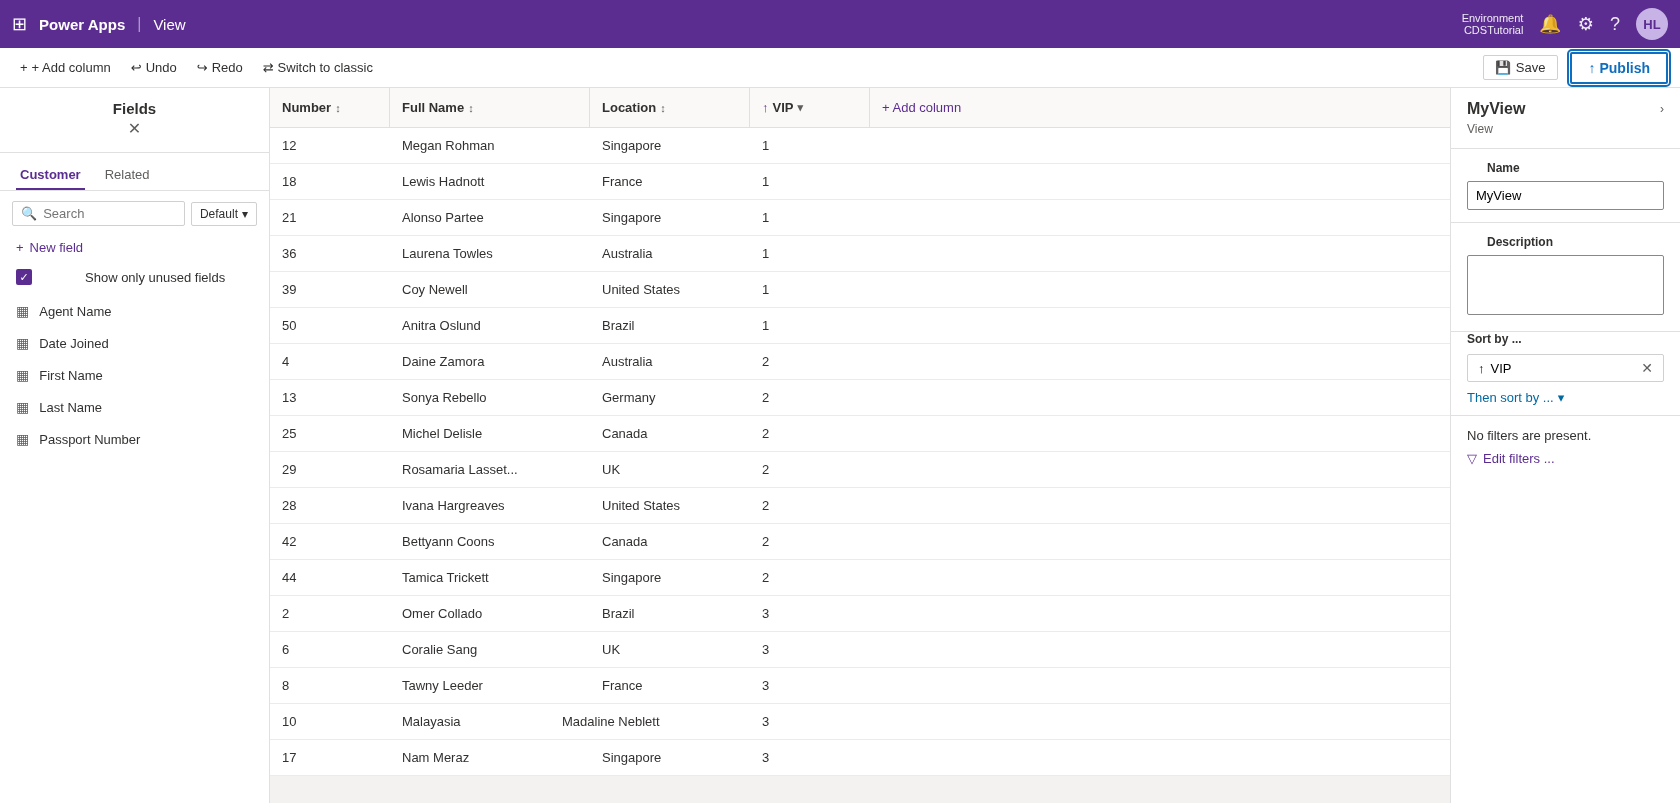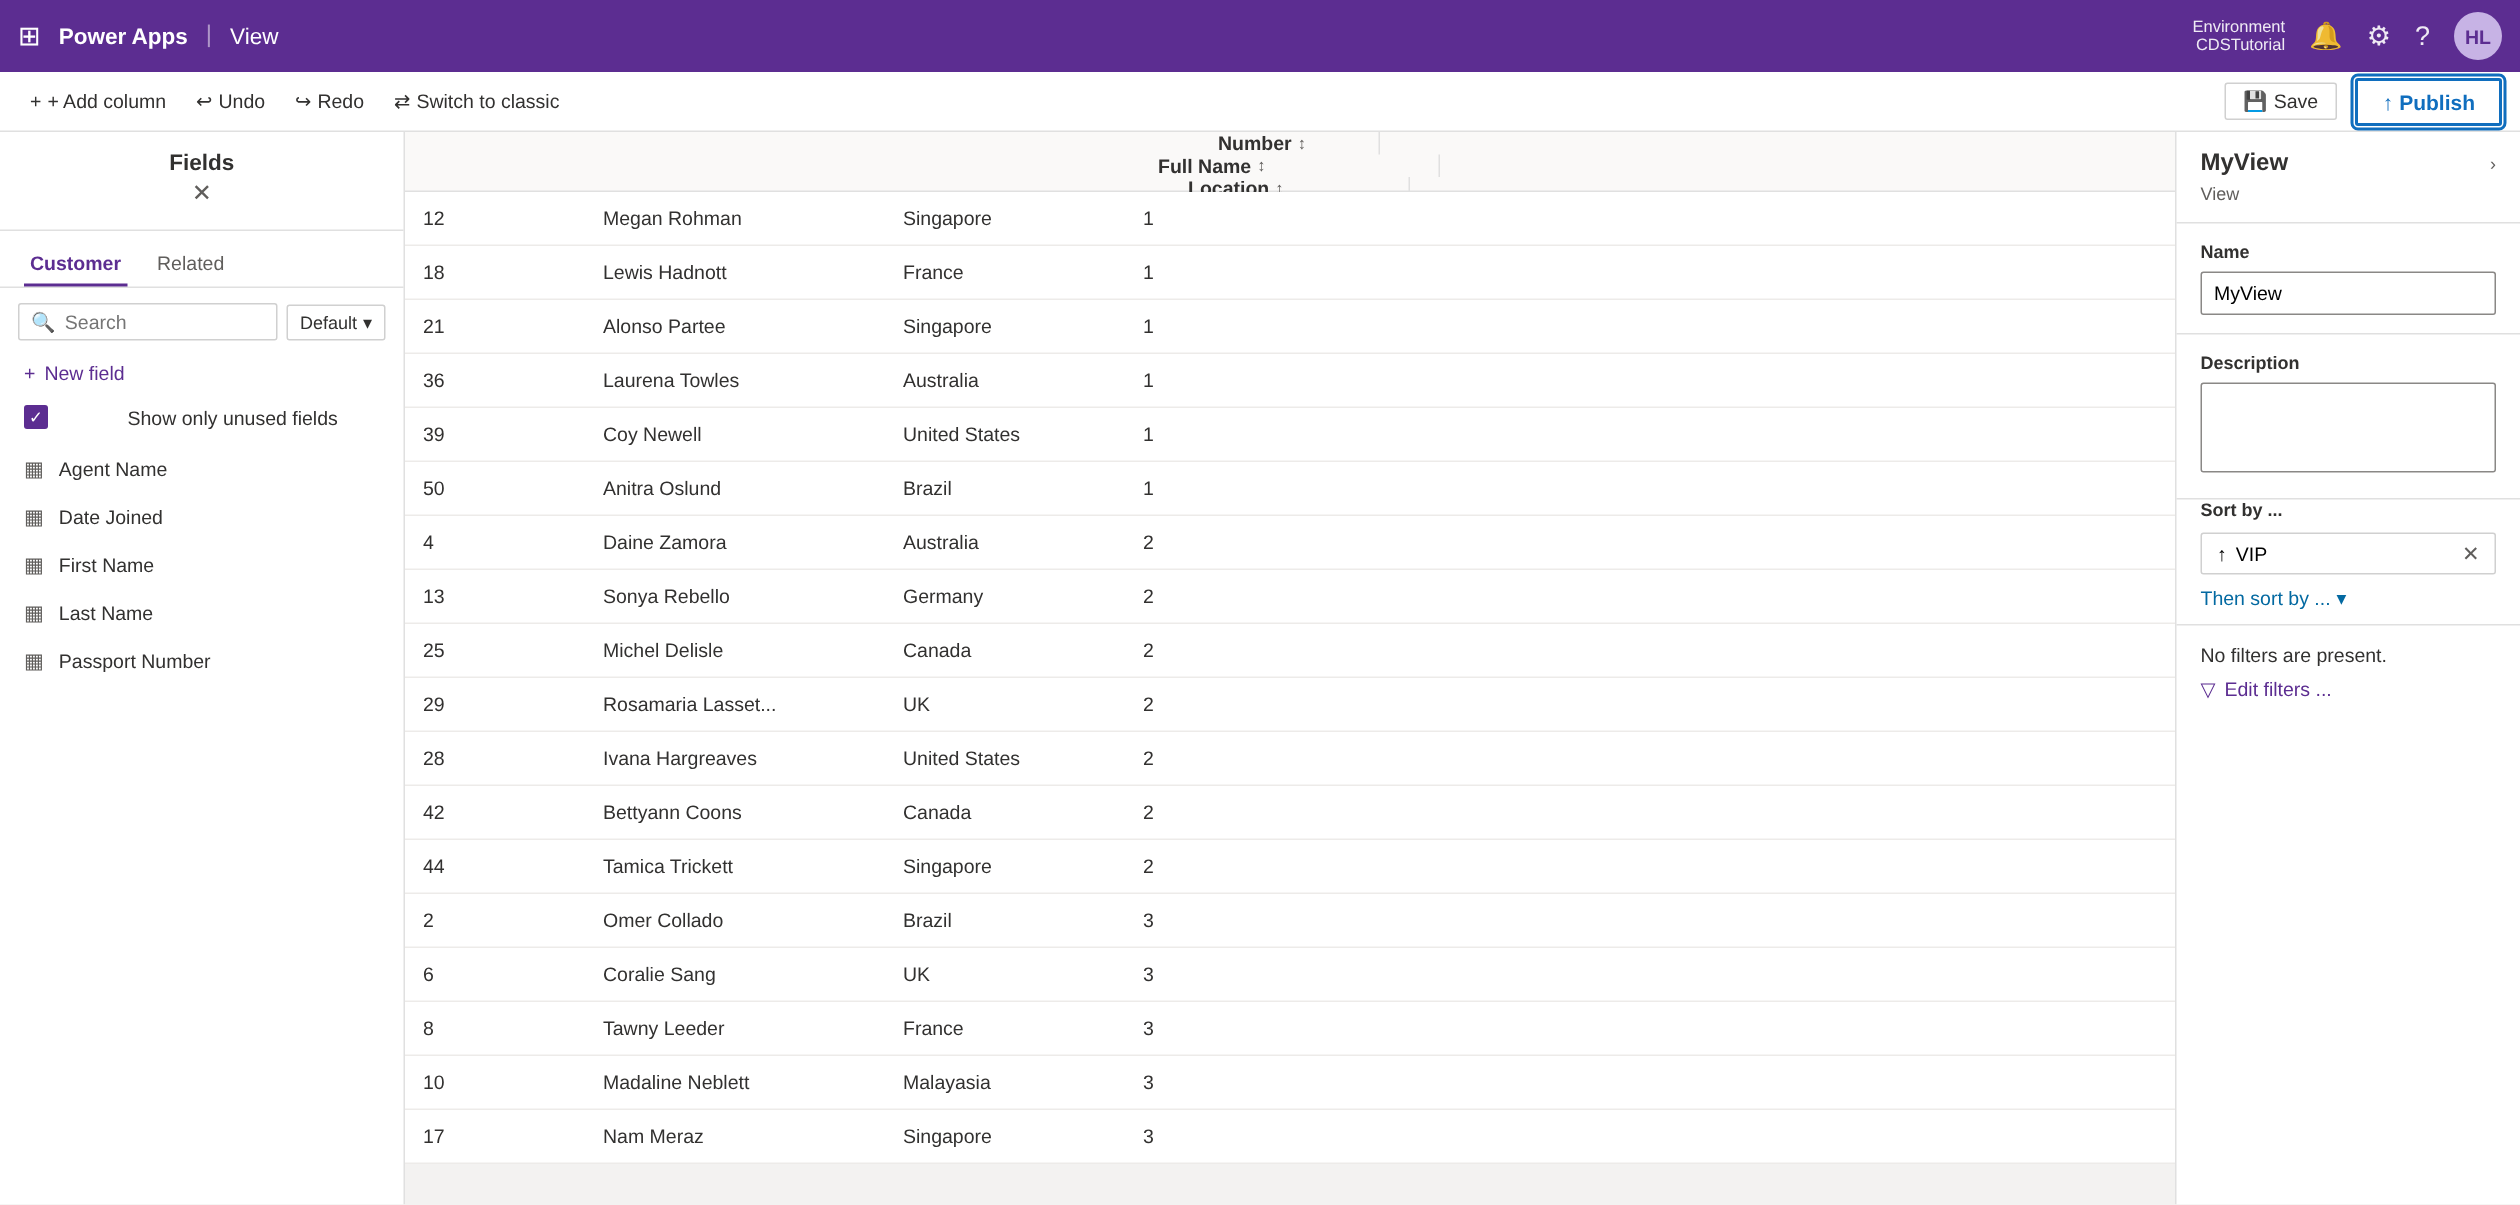--- a/index.html
+++ b/index.html
@@ -222,21 +222,20 @@
       display: flex;
       flex-direction: column;
       overflow: hidden;
     }
     .grid-header {
       display: flex;
       background: #faf9f8;
       border-bottom: 1px solid #e0e0e0;
       height: 40px;
       align-items: center;
-      flex-direction: column;
     }
     .col-header {
       display: flex; align-items: center; gap: 4px;
       padding: 0 12px;
       font-size: 13px;
       font-weight: 600;
       color: #323130;
       cursor: pointer;
       height: 100%;
       border-right: 1px solid #e0e0e0;
@@ -300,20 +299,21 @@
       padding: 0 16px 12px;
       font-size: 12px;
       color: #605e5c;
     }
     .right-panel-section { padding: 12px 16px; border-top: 1px solid #e0e0e0; }
     .right-panel-label {
       font-size: 12px;
       color: #323130;
       font-weight: 600;
       margin-bottom: 6px;
+      margin-left: 20px;
     }
     .right-panel-input {
       width: 100%;
       padding: 6px 8px;
       border: 1px solid #8a8886;
       border-radius: 2px;
       font-size: 13px;
       outline: none;
     }
     .right-panel-textarea {
@@ -603,22 +603,22 @@
     </div>
           <div class="grid-row">
       <div class="grid-cell col-number">8</div>
       <div class="grid-cell col-fullname">Tawny Leeder</div>
       <div class="grid-cell col-location">France</div>
       <div class="grid-cell col-vip">3</div>
       <div class="grid-cell col-add"></div>
     </div>
           <div class="grid-row">
       <div class="grid-cell col-number">10</div>
+      <div class="grid-cell col-location">Malayasia</div>
       <div class="grid-cell col-fullname">Madaline Neblett</div>
-      <div class="grid-cell col-location">Malayasia</div>
       <div class="grid-cell col-vip">3</div>
       <div class="grid-cell col-add"></div>
     </div>
           <div class="grid-row">
       <div class="grid-cell col-number">17</div>
       <div class="grid-cell col-fullname">Nam Meraz</div>
       <div class="grid-cell col-location">Singapore</div>
       <div class="grid-cell col-vip">3</div>
       <div class="grid-cell col-add"></div>
     </div>

